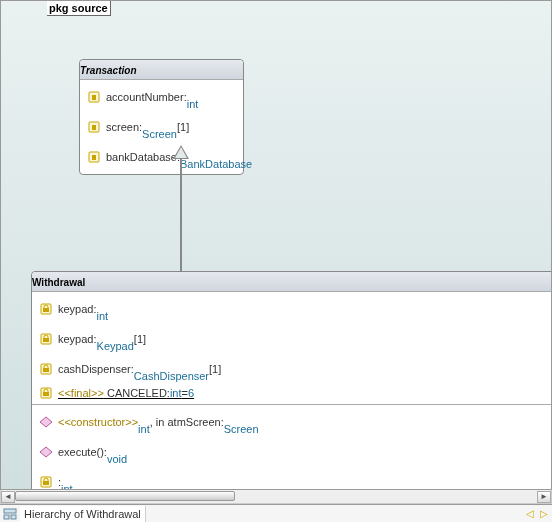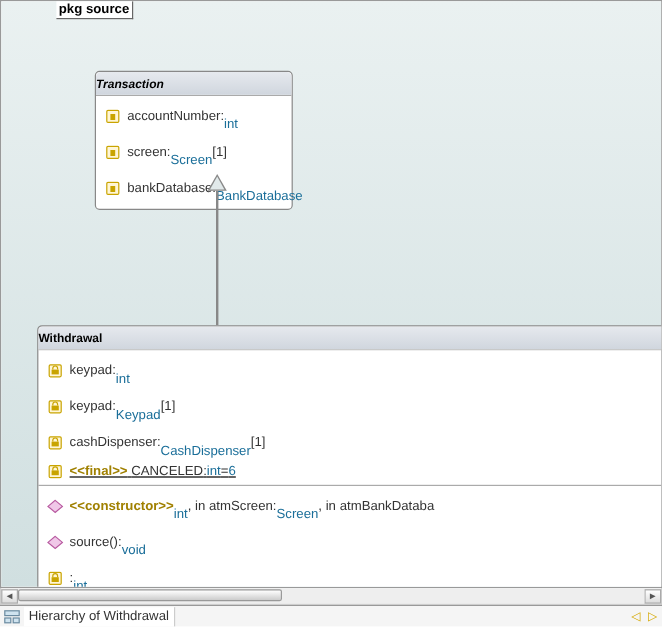--- a/index.html
+++ b/index.html
@@ -11,21 +11,21 @@
 .class-title { font-weight: bold; font-style: italic; font-size: 10px; padding: 5px 0 3px; background: linear-gradient(to bottom, #e6e9ee, #d0d6de); border-bottom: 1px solid #aaa; border-radius: 4px 4px 0 0; }
 .class-title.normal { font-style: normal; }
 .class-section { padding: 2px 0; }
 .class-section + .class-section { border-top: 1px solid #aaa; }
 .attr-row { display: flex; align-items: center; padding: 2px 6px; font-size: 11px; white-space: nowrap; text-align: center; }
 .icon-slot { width: 16px; height: 14px; margin-right: 4px; flex-shrink: 0; display: flex; align-items: center; justify-content: center; }
 .protected-icon svg, .private-icon svg { display: block; }
 .field-name { color: #333; }
 .field-type { color: #1a6e99; margin-top: 14px; }
 .field-sep { color: #333; }
-.stereo { color: #a08000; font-weight: bold; }
+.stereo { color: #a08000; }
 .underline { text-decoration: underline; }
 .inherit-line { position: absolute; width: 2px; background: #888; }
 .inherit-tri { position: absolute; width: 0; height: 0; border-left: 8px solid transparent; border-right: 8px solid transparent; border-bottom: 14px solid #888; }
 .inherit-tri::after { content: ''; position: absolute; top: 2px; left: -6px; width: 0; height: 0; border-left: 6px solid transparent; border-right: 6px solid transparent; border-bottom: 11px solid #e1e9ea; }
 .scrollbar-h { width: 552px; height: 14px; background: #f0f0f0; border: 1px solid #ccc; border-top: none; display: flex; align-items: center; }
 .scroll-btn { width: 14px; height: 12px; background: linear-gradient(#fff,#ddd); border: 1px solid #aaa; display: flex; align-items: center; justify-content: center; font-size: 8px; color: #555; }
 .scroll-track { flex: 1; height: 12px; background: #eee; position: relative; }
 .scroll-thumb { position: absolute; top: 0; left: 0; width: 220px; height: 10px; background: linear-gradient(#fff,#ccc); border: 1px solid #999; border-radius: 2px; }
 .bottom-tab-bar { width: 552px; height: 18px; display: flex; align-items: center; border-top: 1px solid #999; background: #f5f5f5; }
 .bt-icon { width: 14px; height: 14px; margin: 0 3px; }
@@ -139,29 +139,28 @@
         <div class="attr-row">
           <span class="icon-slot">
               <svg width="14" height="12">
                 <polygon points="7,1 13,6 7,11 1,6" fill="#f0c8e8" stroke="#b85aa0"></polygon>
               </svg>
             </span>
           <span class="stereo">&lt;&lt;constructor&gt;&gt;</span> 
             <span class="field-type">int</span>
             <span class="field-name">, in atmScreen:</span>
             <span class="field-type">Screen</span>
-            <span class="field-name">, in atmBankDataba</span>
         </div>
         <div class="attr-row">
           <span class="icon-slot">
               <svg width="14" height="12">
                 <polygon points="7,1 13,6 7,11 1,6" fill="#f0c8e8" stroke="#b85aa0"></polygon>
               </svg>
             </span>
-          <span class="field-name">source()</span>
+          <span class="field-name">execute()</span>
             <span class="field-sep">:</span>
             <span class="field-type">void</span>
         </div>
         <div class="attr-row">
           <span class="icon-slot private-icon">
               <svg width="12" height="12">
                 <rect x="1" y="1" width="10" height="10" fill="#fff6d6" stroke="#c9a400" rx="1"></rect>
                 <rect x="3" y="5" width="6" height="4" fill="#c9a400"></rect>
                 <path d="M4 5 v-1 a2 2 0 0 1 4 0 v1" stroke="#c9a400" fill="none"></path>
               </svg>

